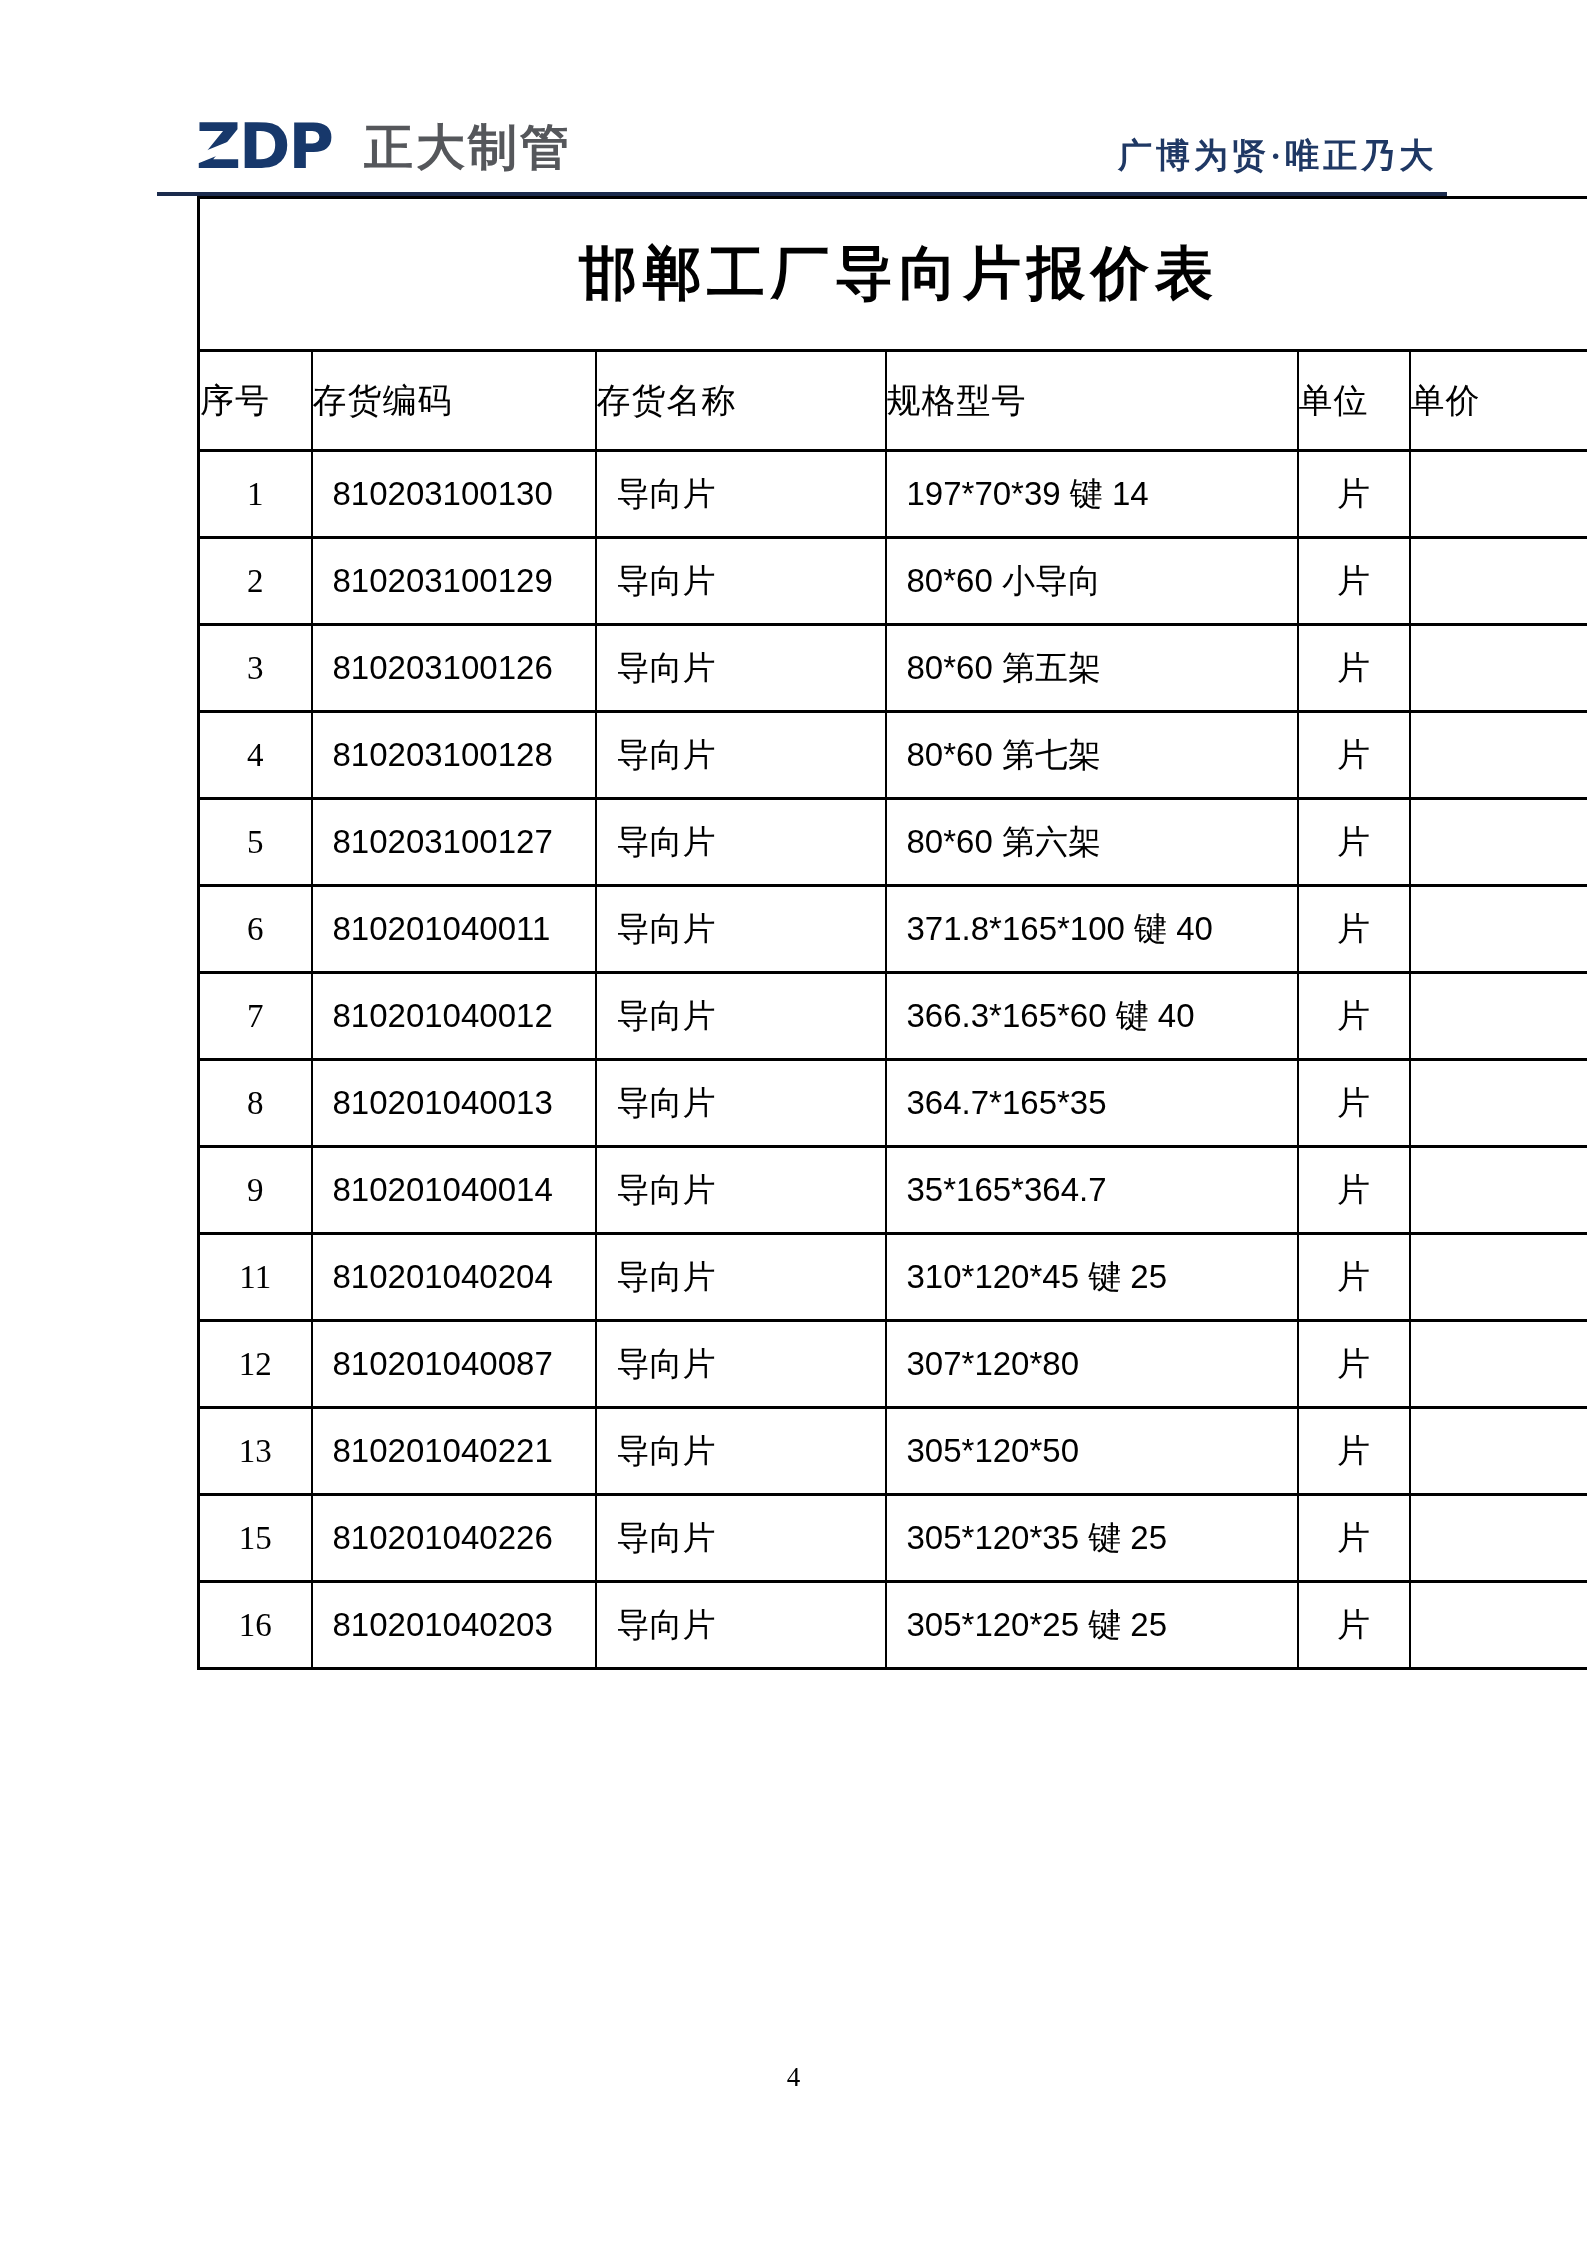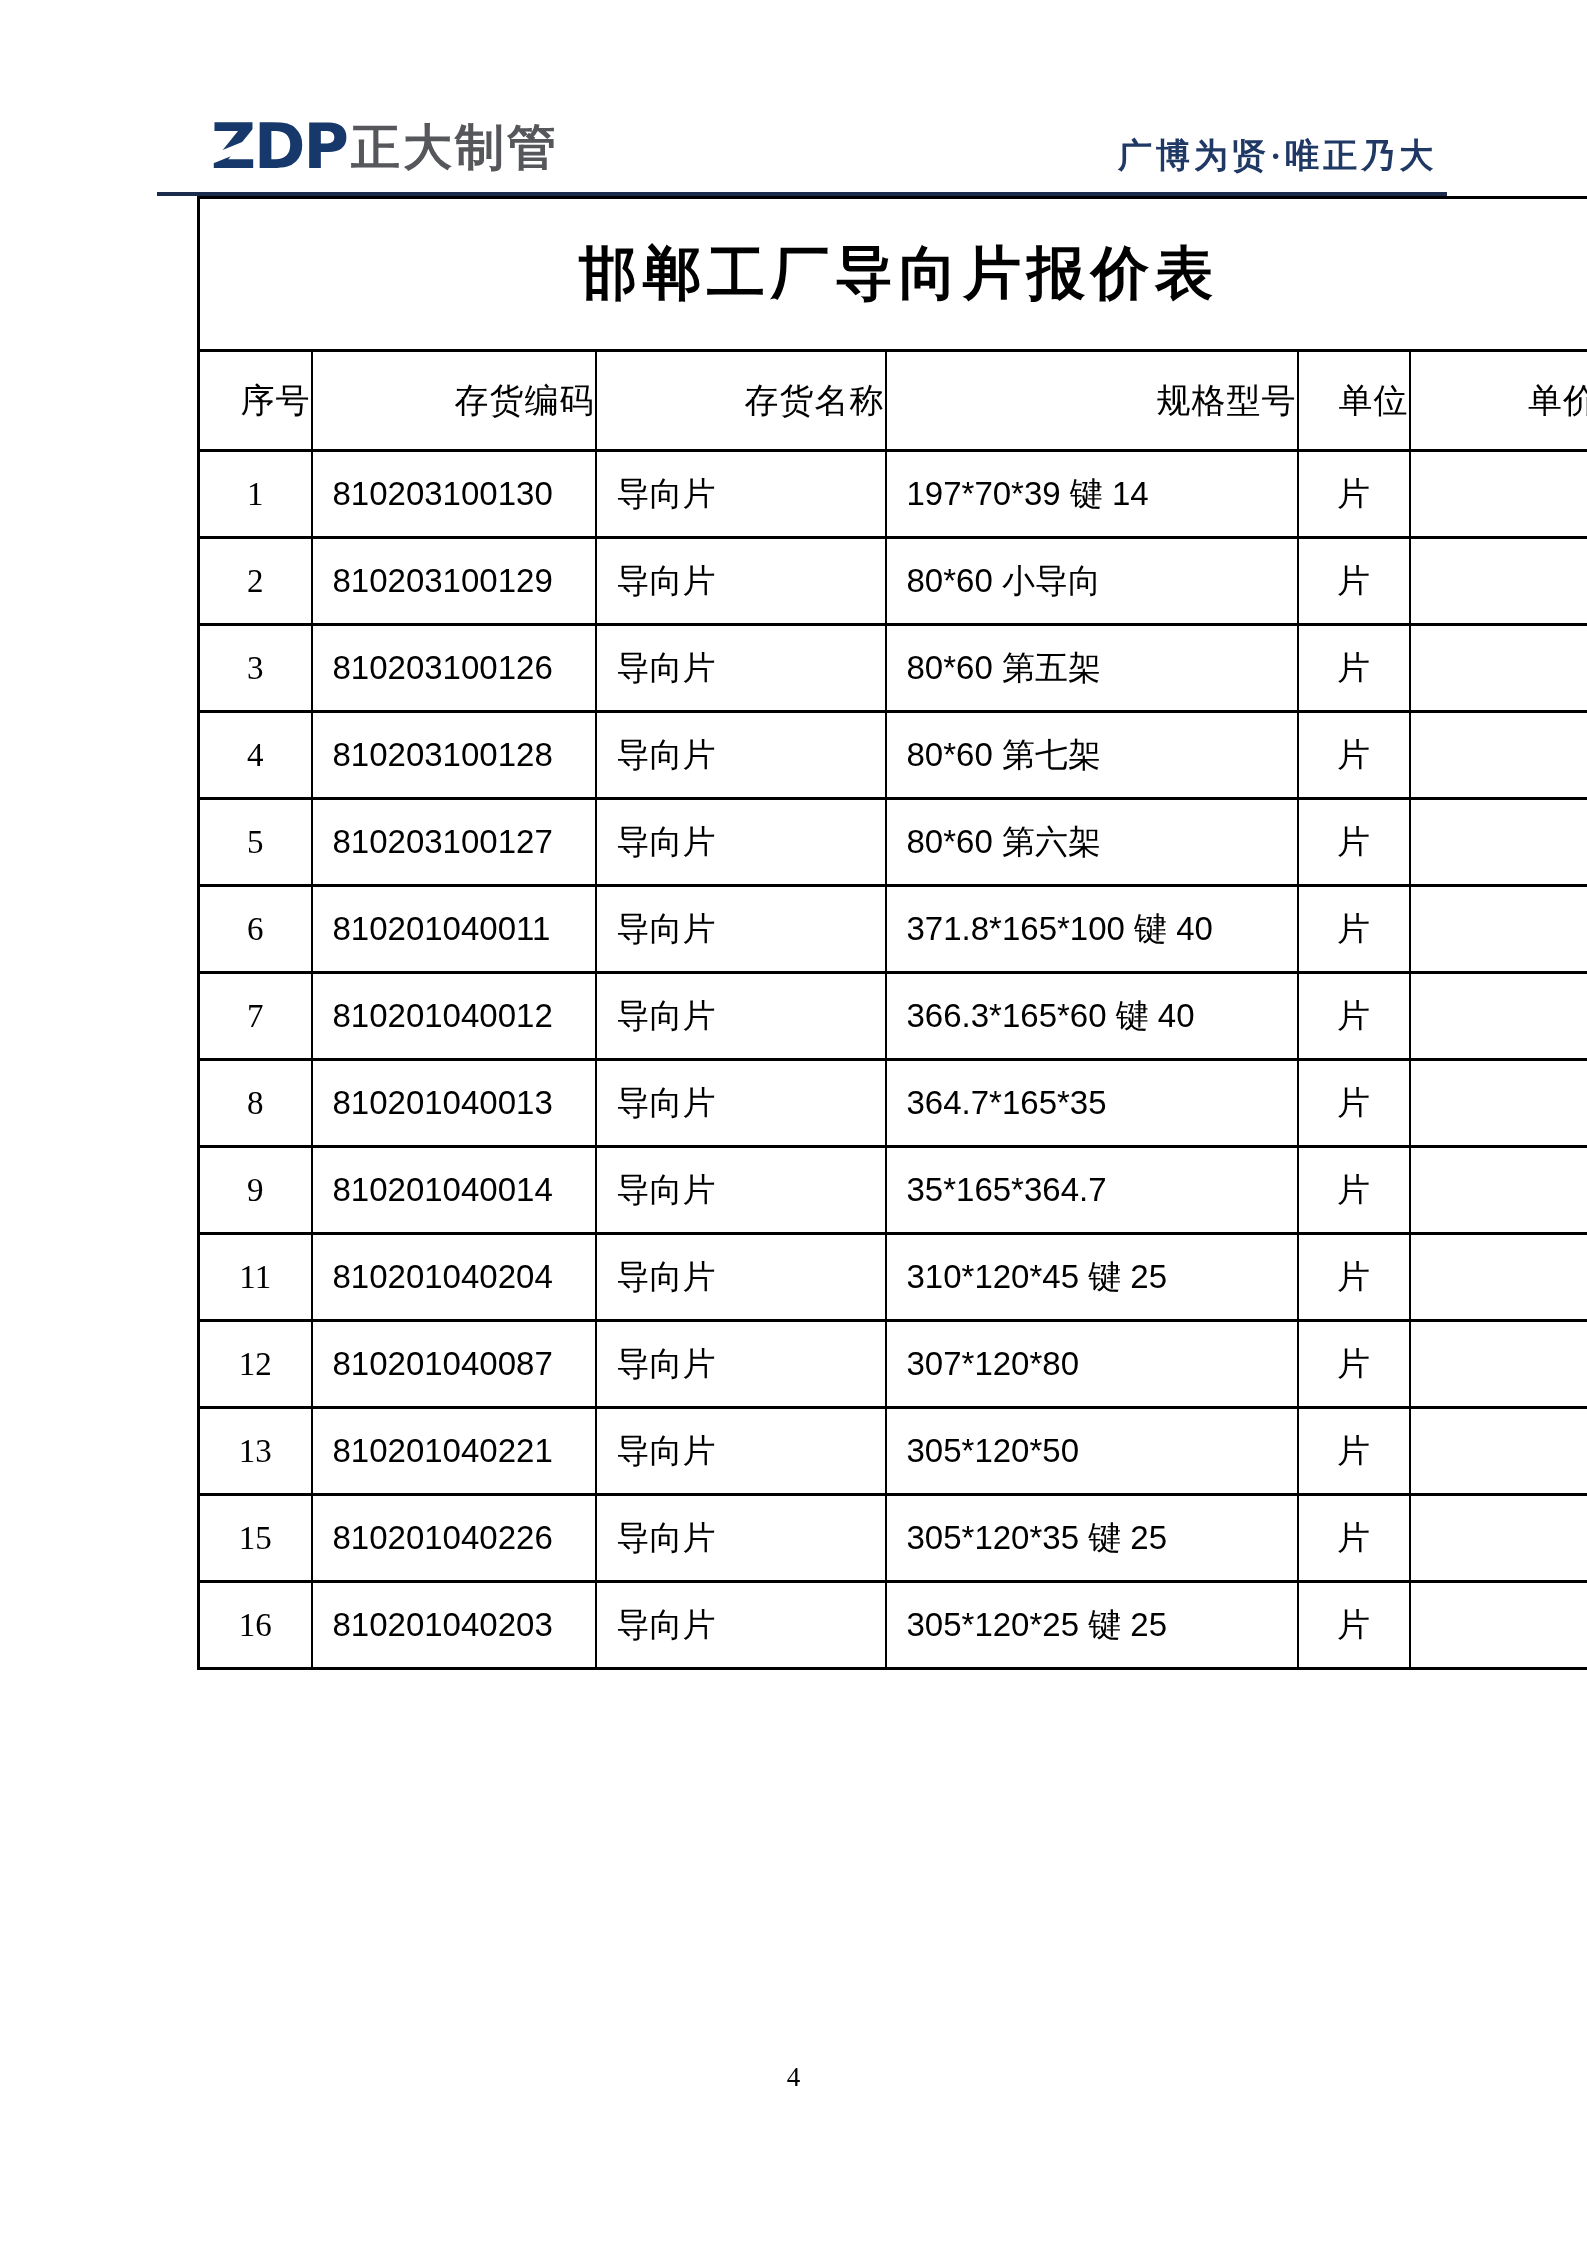--- a/index.html
+++ b/index.html
@@ -16,26 +16,26 @@
     position: relative;
     width: 1587px;
     height: 2245px;
     background: #ffffff;
     overflow: hidden;
   }
 
   
   .logo {
     position: absolute;
-    left: 211px;
+    left: 196px;
     top: 110px;
     height: 74px;
     display: flex;
     align-items: center;
-    gap: 4px;
+    gap: 32px;
     white-space: nowrap;
   }
   .zdp {
     position: relative;
     font-family: "DejaVu Sans", sans-serif;
     font-weight: 900;
     font-size: 62px;
     line-height: 1;
     letter-spacing: -2px;
     color: var(--brand-navy);
@@ -103,21 +103,21 @@
     height: 153px;
     text-align: center;
     font-family: "Liberation Serif", serif;
     font-weight: 700;
     font-size: 58px;
     letter-spacing: 6px;
     color: #000000;
   }
   tr.head-row th {
     height: 100px;
-    text-align: right;
+    text-align: left;
     font-family: "Liberation Serif", serif;
     font-weight: 400;
     font-size: 34px;
     letter-spacing: 1px;
     color: #000000;
   }
   table.quote td { height: 87px; font-size: 33px; color: #000000; }
   td.col-seq {
     text-align: center;
     font-family: "Liberation Serif", serif;

